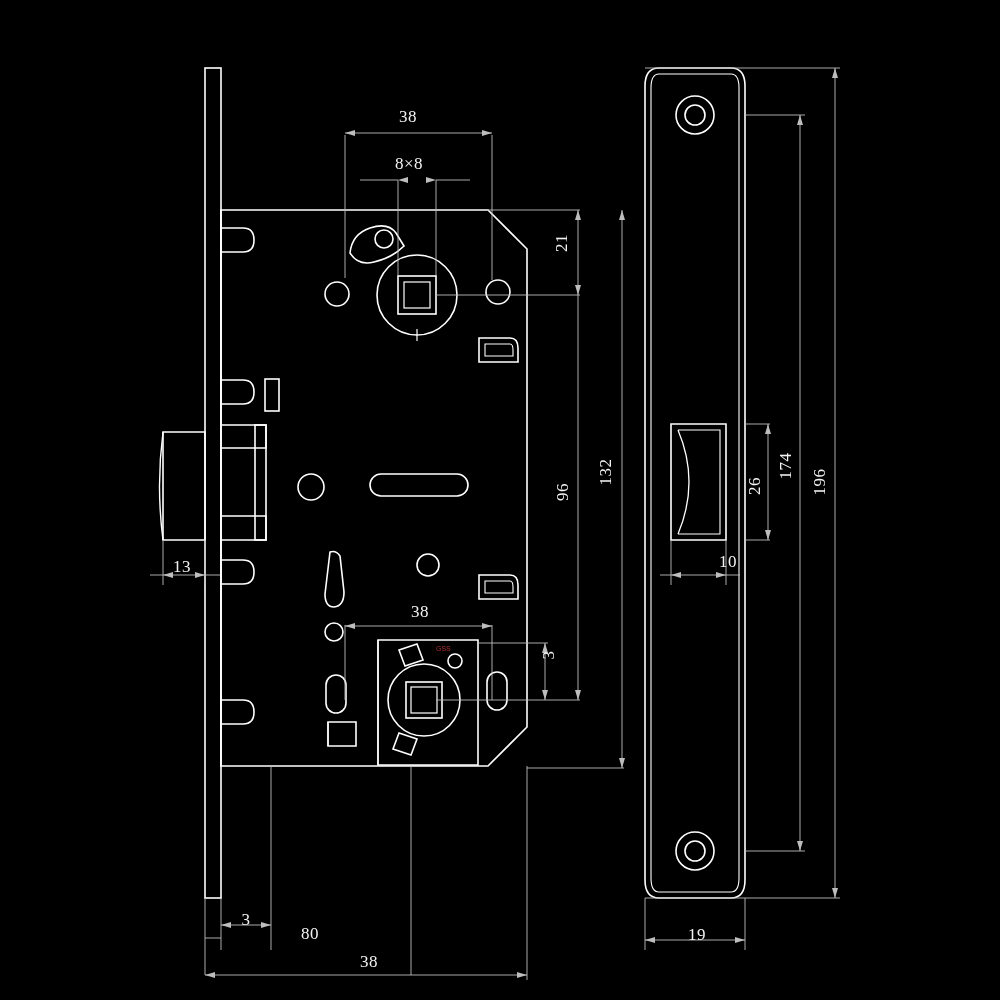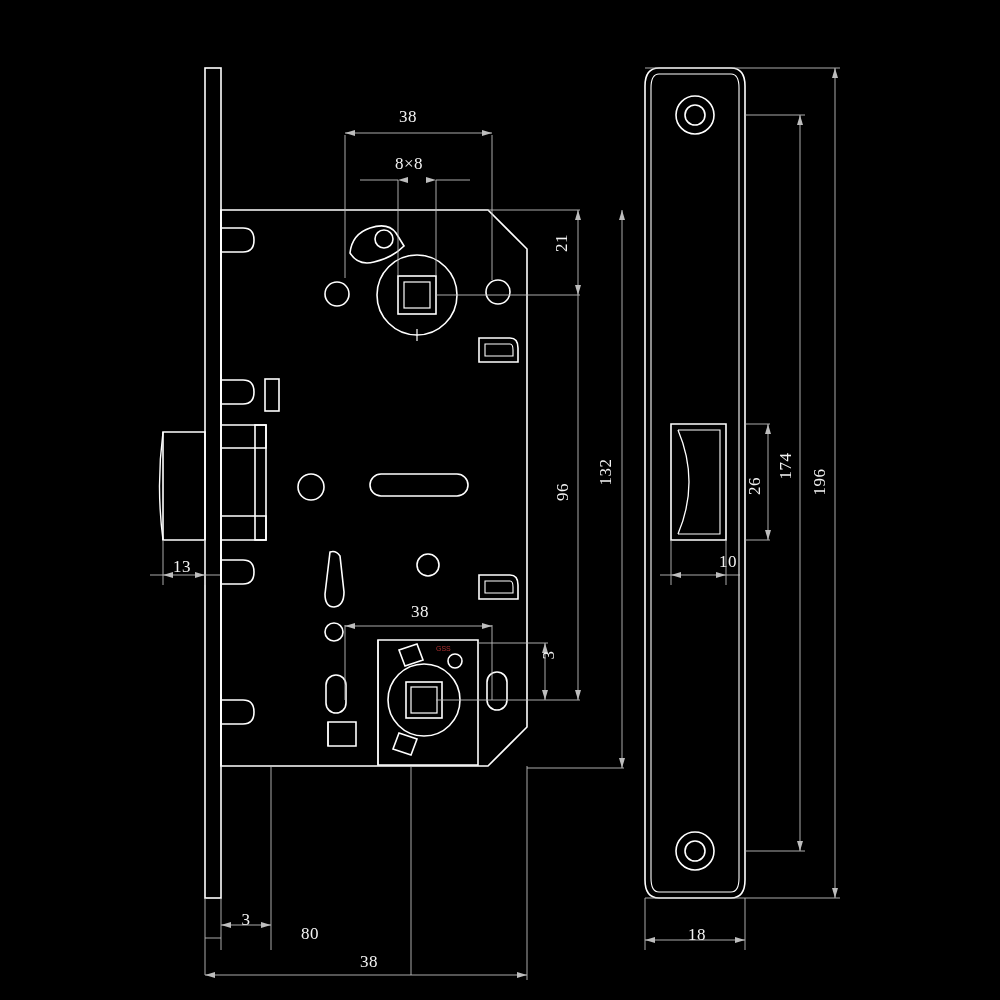--- a/index.html
+++ b/index.html
@@ -185,16 +185,16 @@
   <div class="dim-label" style="left:182px;top:567px;transform:translate(-50%,-50%);">13</div>
   <div class="dim-label" style="left:420px;top:612px;transform:translate(-50%,-50%);">38</div>
   <div class="dim-label vert" style="left:549px;top:655px;transform:translate(-50%,-50%) rotate(180deg);">3</div>
   <div class="dim-label" style="left:246px;top:920px;transform:translate(-50%,-50%);">3</div>
   <div class="dim-label" style="left:310px;top:934px;transform:translate(-50%,-50%);">80</div>
   <div class="dim-label" style="left:369px;top:962px;transform:translate(-50%,-50%);">38</div>
   <div class="dim-label vert" style="left:786px;top:466px;transform:translate(-50%,-50%) rotate(180deg);">174</div>
   <div class="dim-label vert" style="left:755px;top:486px;transform:translate(-50%,-50%) rotate(180deg);">26</div>
   <div class="dim-label vert" style="left:820px;top:482px;transform:translate(-50%,-50%) rotate(180deg);">196</div>
   <div class="dim-label" style="left:697px;top:562px;transform:translate(-50%,-50%);margin-left:31px;">10</div>
-  <div class="dim-label" style="left:697px;top:935px;transform:translate(-50%,-50%);">18</div>
+  <div class="dim-label" style="left:697px;top:935px;transform:translate(-50%,-50%);">19</div>
 
   <div class="tiny-red" style="left:436px;top:645px;">GSS</div>
 </div>
 
 </body></html>

